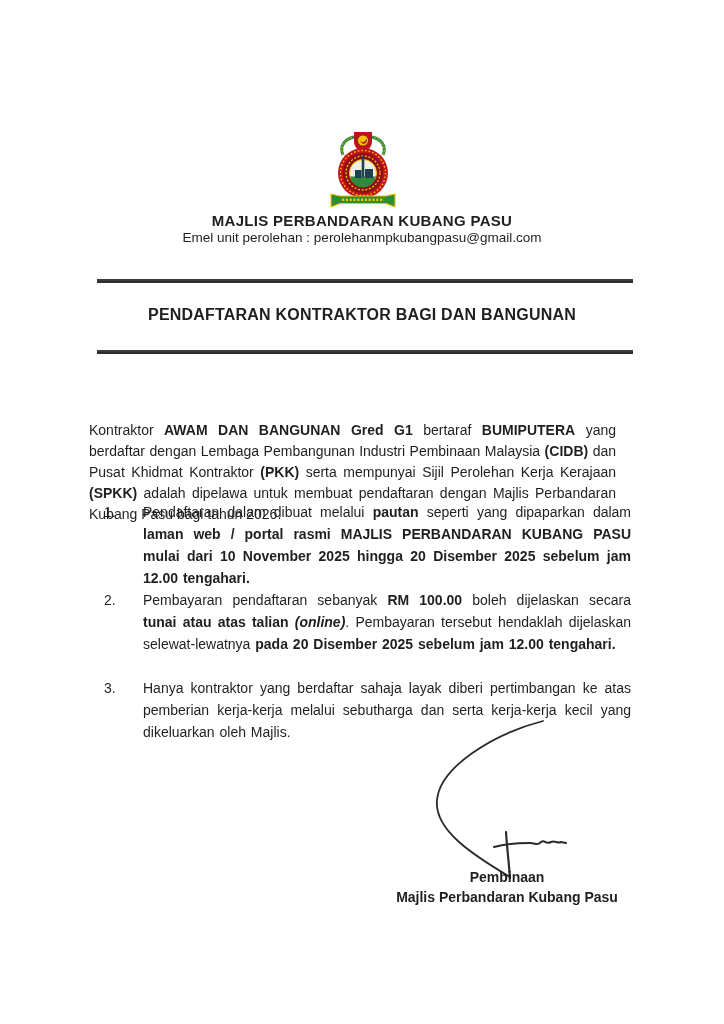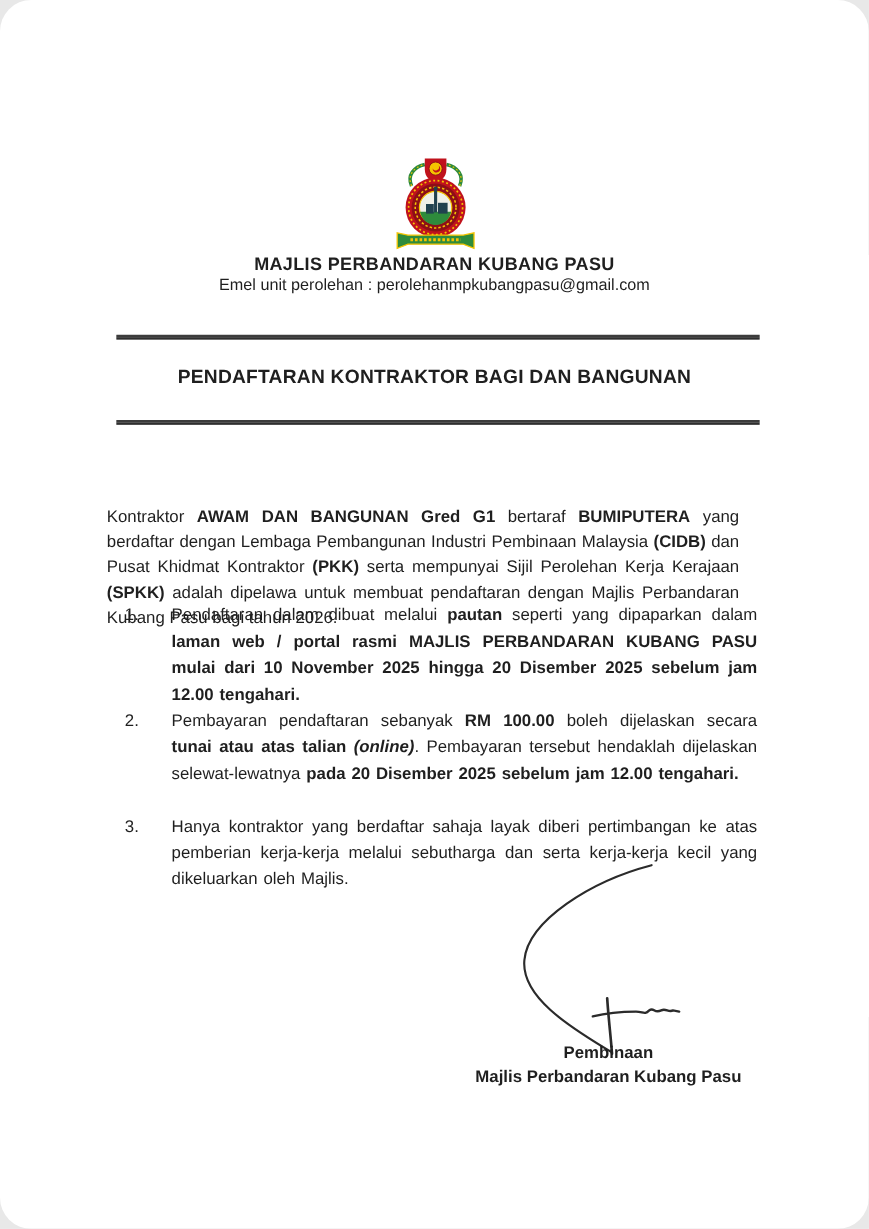--- a/index.html
+++ b/index.html
@@ -2,21 +2,20 @@
 <html><head>
 <meta charset="utf-8">
 <style>
   * { margin:0; padding:0; box-sizing:border-box; }
   html,body { background:#e8e8e8; }
   .page {
     position:relative; width:724px; height:1024px; margin:0 auto;
     background:#ffffff; color:#1f1f1f;
     font-family:"Liberation Sans", sans-serif;
     overflow:hidden;
-    border-radius:26px;
   }
   .abs { position:absolute; }
 
   
   .org-header { left:0; right:0; top:211px; text-align:center; }
   .org-name  { font-size:15px; font-weight:bold; line-height:19px; letter-spacing:.3px; }
   .org-line  { font-size:13.5px; line-height:16.5px; }
 
   .rule { left:97px; width:536px; height:2px;
           background:#c9c9c9; border-top:2px solid #3c3c3c; border-bottom:2px solid #2e2e2e; }

